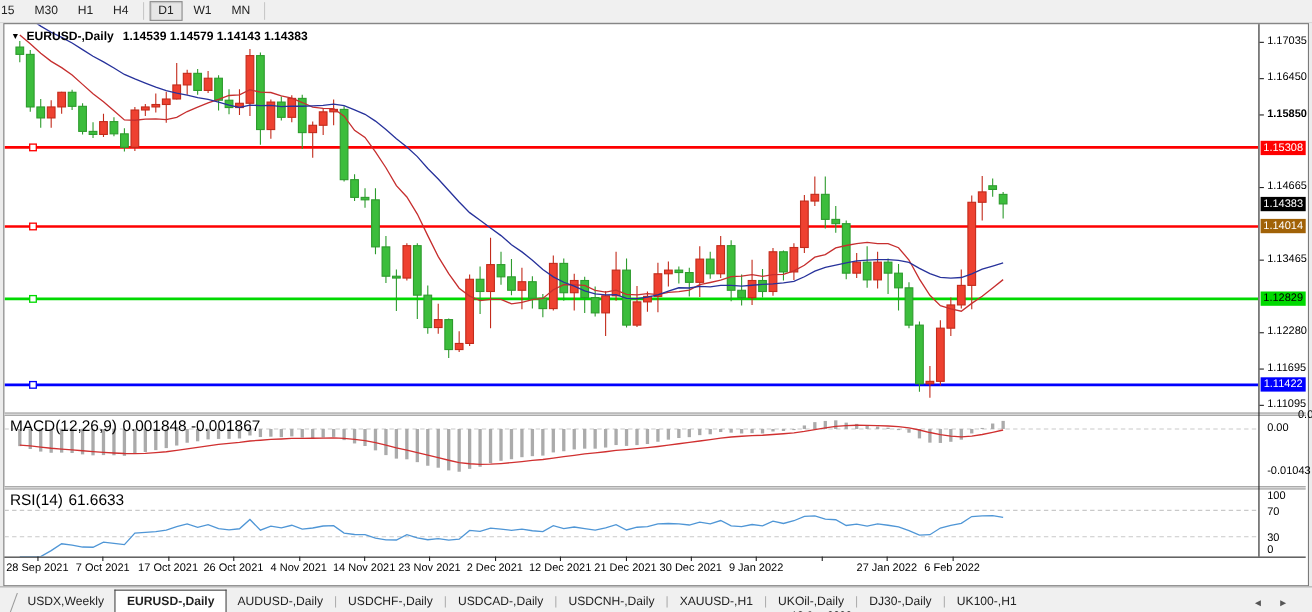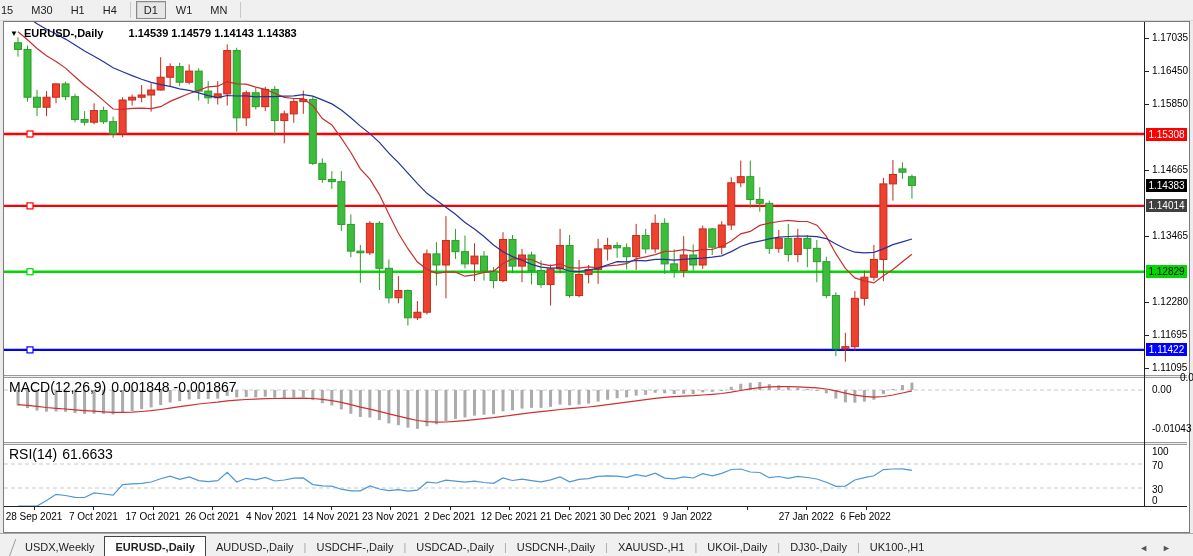--- a/index.html
+++ b/index.html
@@ -5,21 +5,21 @@
   html,body{margin:0;padding:0;width:1193px;height:556px;overflow:hidden;
     background:#ececec;font-family:"Liberation Sans",sans-serif;}
   #toolbar{position:absolute;left:0;top:0;width:1193px;height:20px;background:#f0f0f0;
     border-bottom:1px solid #d8d8d8;display:flex;align-items:center;}
   .tfbtn{font-size:11px;color:#222;padding:2px 7px;margin:0 1px;border:1px solid transparent;cursor:default;}
   .tfbtn.active{border:1px solid #8a8a8a;background:#e6e6e6;box-shadow:inset 1px 1px 0 #cfcfcf;}
   .tbsep{width:1px;height:16px;background:#c8c8c8;margin:0 4px;}
   #frame{position:absolute;left:3px;top:21px;width:1185px;height:510px;background:#ffffff;
     border:1px solid #7a7a7a;}
   #chart-title{position:absolute;left:6px;top:5px;font-size:11px;font-weight:bold;color:#000;z-index:5;}
-  #chart-title .vals{font-weight:bold;margin-left:22px;text-align:center;}
+  #chart-title .vals{font-weight:bold;margin-left:5px;text-align:center;}
   #chart-svg{position:absolute;left:0;top:0;}
   .panel-sep{position:absolute;left:0;width:1183px;height:3px;background:#efefef;
     border-top:1px solid #9a9a9a;border-bottom:1px solid #9a9a9a;box-sizing:border-box;z-index:4;}
   #vaxis-line{position:absolute;left:1140px;top:0;width:1px;height:484px;background:#222;z-index:4;}
   #date-sep{position:absolute;left:0;top:484px;width:1183px;height:1px;background:#222;z-index:4;}
   .ind-label{position:absolute;font-size:14px;color:#000;z-index:5;}
   .ind-label .iv{margin-left:5px;}
   .ax-label{position:absolute;left:1148px;font-size:10px;color:#000;z-index:5;white-space:nowrap;}
   .ax-tick{position:absolute;left:1141px;width:4px;height:1px;background:#222;z-index:5;}
   .badge{position:absolute;left:1142px;width:41px;height:13px;line-height:13px;font-size:10px;
@@ -419,34 +419,34 @@
       <span class="dtick" style="left: 742.8px;"></span>
       <span class="dlab" style="left: 802.2px;">27 Jan 2022</span>
       <span class="dtick" style="left: 802.2px;"></span>
       <span class="dlab" style="left: 861.6px;">6 Feb 2022</span>
       <span class="dtick" style="left: 861.6px;"></span>
     </div>
 <div class="ax-label" style="top: 10.0556px;">1.17035</div>
     <div class="ax-tick" style="top: 16.0556px;"></div>
     <div class="ax-label" style="top: 42.5556px;">1.16450</div>
     <div class="ax-tick" style="top: 48.5556px;"></div>
-    <div class="ax-label" style="top: 75.8889px;">1.15850</div>
+    <div class="ax-label" style="top: 75.8889px; font-weight: bold;">1.15850</div>
     <div class="ax-tick" style="top: 81.8889px;"></div>
     <div class="ax-label" style="top: 141.722px;">1.14665</div>
     <div class="ax-tick" style="top: 147.722px;"></div>
     <div class="ax-label" style="top: 208.389px;">1.13465</div>
     <div class="ax-tick" style="top: 214.389px;"></div>
     <div class="ax-label" style="top: 274.222px;">1.12280</div>
     <div class="ax-tick" style="top: 280.222px;"></div>
     <div class="ax-label" style="top: 306.722px;">1.11695</div>
     <div class="ax-tick" style="top: 312.722px;"></div>
     <div class="ax-label" style="top: 340.056px;">1.11095</div>
     <div class="ax-tick" style="top: 346.056px;"></div>
     <div class="badge" style="top: 105.5px; background: rgb(254, 0, 0); color: rgb(255, 255, 255);">1.15308</div>
-    <div class="badge" style="top: 177.389px; background: #404040; color: rgb(255, 255, 255);">1.14014</div>
+    <div class="badge" style="top: 177.389px; background: #a16207; color: rgb(255, 255, 255);">1.14014</div>
     <div class="badge" style="top: 243.222px; background: rgb(0, 217, 0); color: rgb(0, 0, 0);">1.12829</div>
     <div class="badge" style="top: 321.389px; background: rgb(0, 0, 254); color: rgb(255, 255, 255);">1.11422</div>
     <div class="badge" style="top: 156.889px; background: rgb(0, 0, 0); color: rgb(255, 255, 255);">1.14383</div>
     <div class="ax-label" style="top: 350.164px; padding-left: 28px;">0.003165</div>
     <div class="ax-label" style="top: 362px;">0.00</div>
     <div class="ax-label" style="top: 401.005px;">-0.01043</div>
     <div class="ax-label" style="top: 424px;">100</div>
     <div class="ax-label" style="top: 438px;">70</div>
     <div class="ax-label" style="top: 462px;">30</div>
     <div class="ax-label" style="top: 473px;">0</div>

